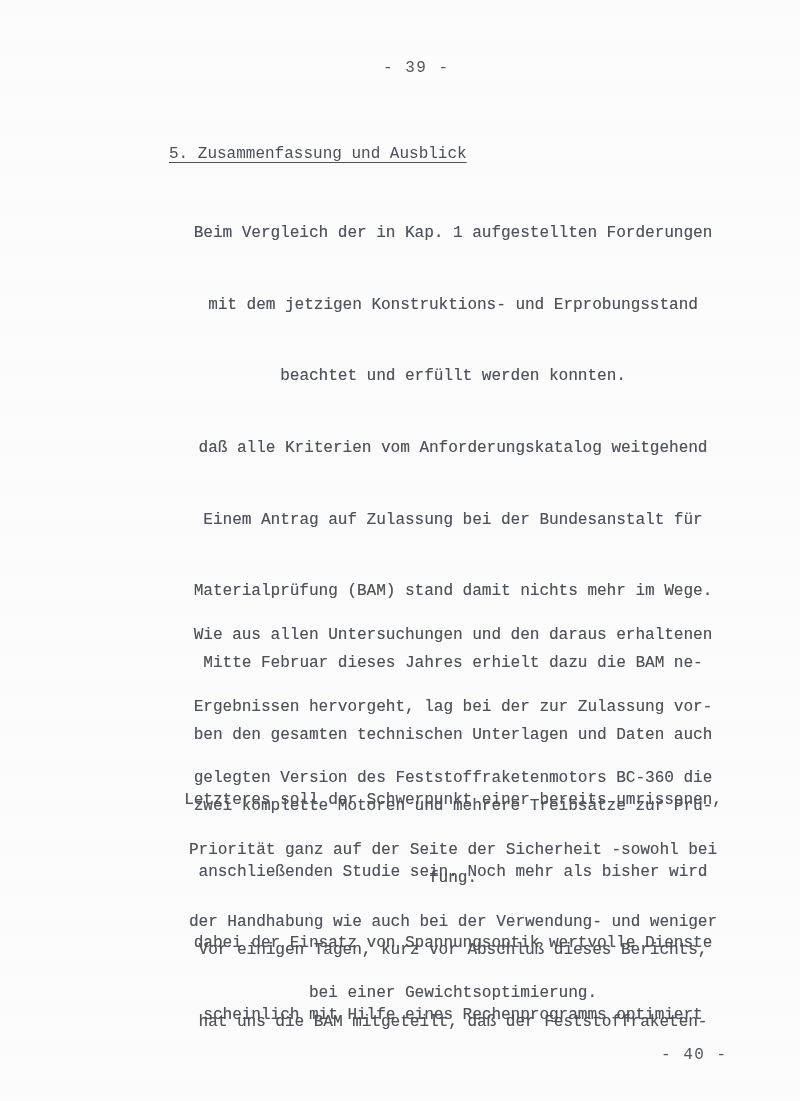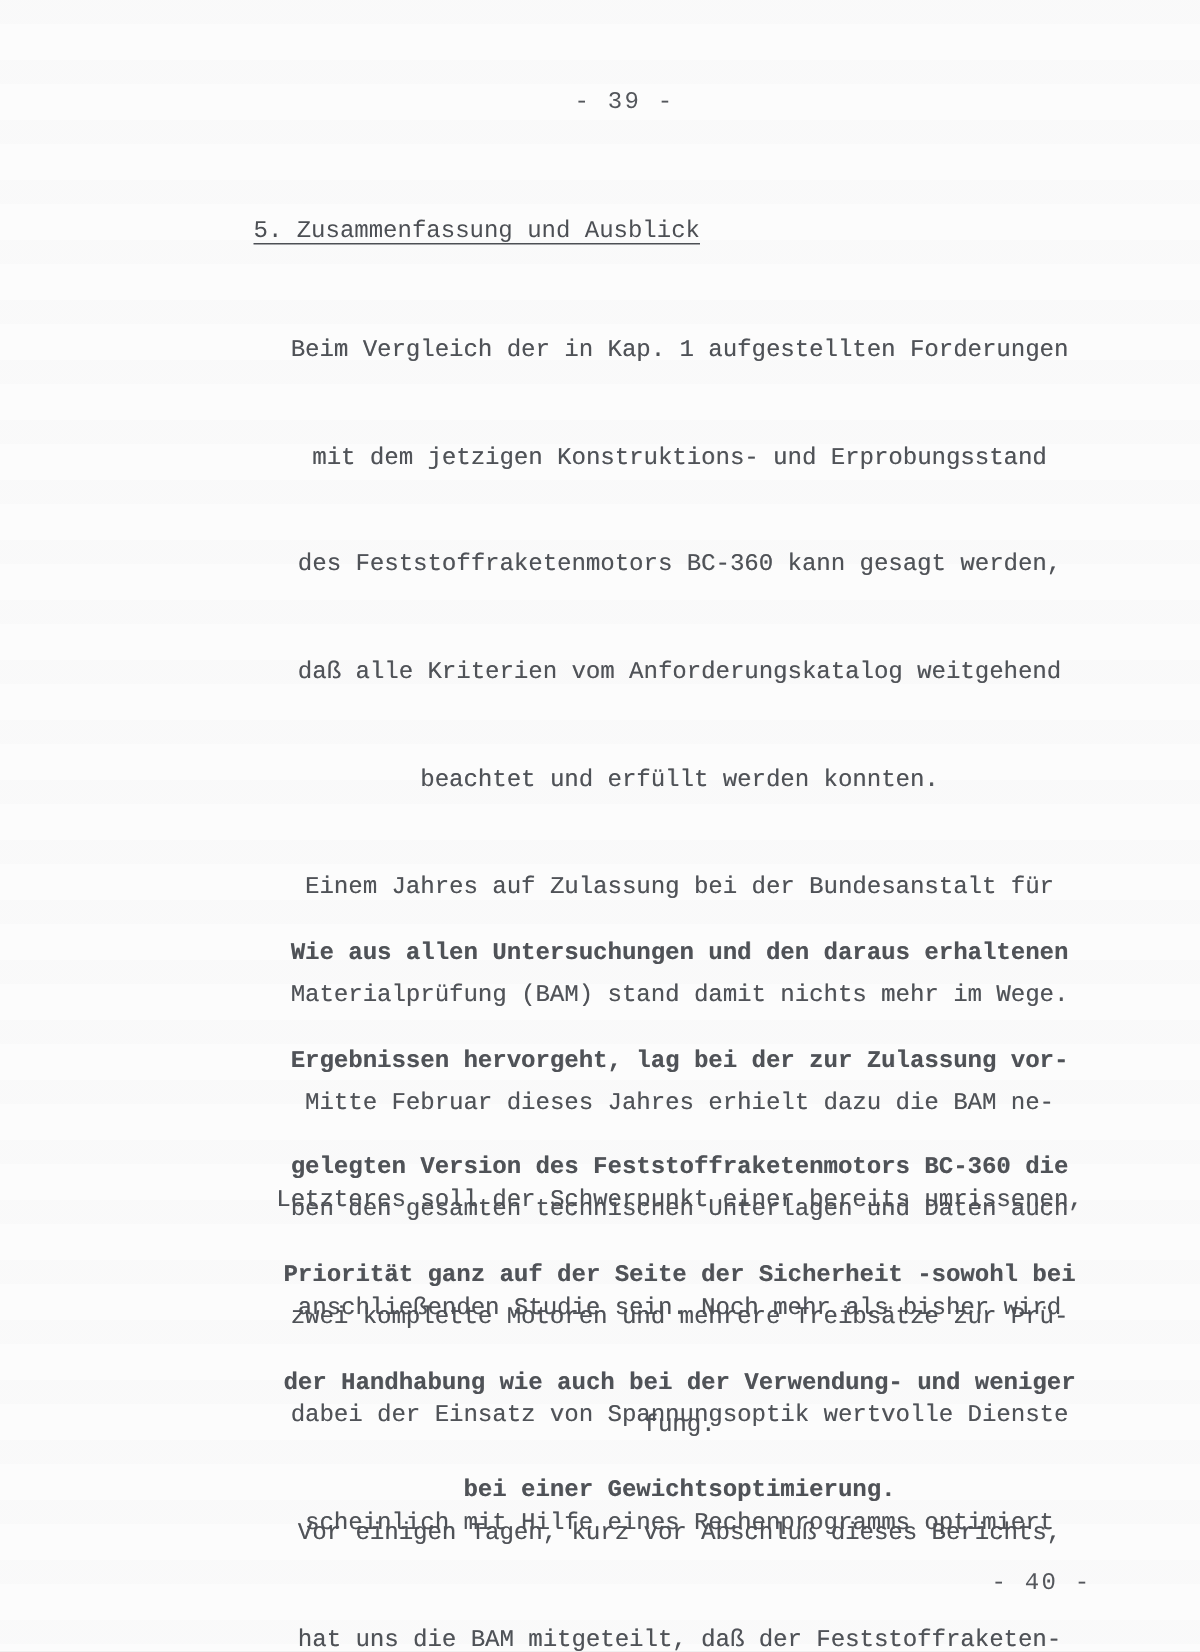--- a/index.html
+++ b/index.html
@@ -45,45 +45,44 @@
   }
   .block {
     position: absolute;
     left: 153px;
     width: 600px;
     font-size: 16px;
     line-height: 23.9px;
     white-space: pre;
   }
   .block-1 { top: 174px; }
-  .block-2 { top: 576px; font-weight: bold; }
+  .block-2 { top: 576px; }
   .block-3 { top: 741px; }
   .line {
     height: 23.9px;
     
     text-shadow: 0.2px 0 0 rgba(90,93,98,0.55);
     text-align: center;
   }
 </style>
 </head>
 <body>
 
 <div class="page">
 
   <div class="pageno top">- 39 -</div>
 
   <h2 class="heading">5. Zusammenfassung und Ausblick</h2>
 
   <div class="block block-1">
     <div class="line">Beim Vergleich der in Kap. 1 aufgestellten Forderungen</div>
     <div class="line">mit dem jetzigen Konstruktions- und Erprobungsstand</div>
-    <div class="line">des Feststoffraketenmotors BC-360 kann gesagt werden,</div>
+    <div class="line">beachtet und erfüllt werden konnten.</div>
     <div class="line">daß alle Kriterien vom Anforderungskatalog weitgehend</div>
-    <div class="line">beachtet und erfüllt werden konnten.</div>
-    <div class="line">Einem Jahres auf Zulassung bei der Bundesanstalt für</div>
+    <div class="line">Einem Antrag auf Zulassung bei der Bundesanstalt für</div>
     <div class="line">Materialprüfung (BAM) stand damit nichts mehr im Wege.</div>
     <div class="line">Mitte Februar dieses Jahres erhielt dazu die BAM ne-</div>
     <div class="line">ben den gesamten technischen Unterlagen und Daten auch</div>
     <div class="line">zwei komplette Motoren und mehrere Treibsätze zur Prü-</div>
     <div class="line">fung.</div>
     <div class="line">Vor einigen Tagen, kurz vor Abschluß dieses Berichts,</div>
     <div class="line">hat uns die BAM mitgeteilt, daß der Feststoffraketen-</div>
     
     
     

